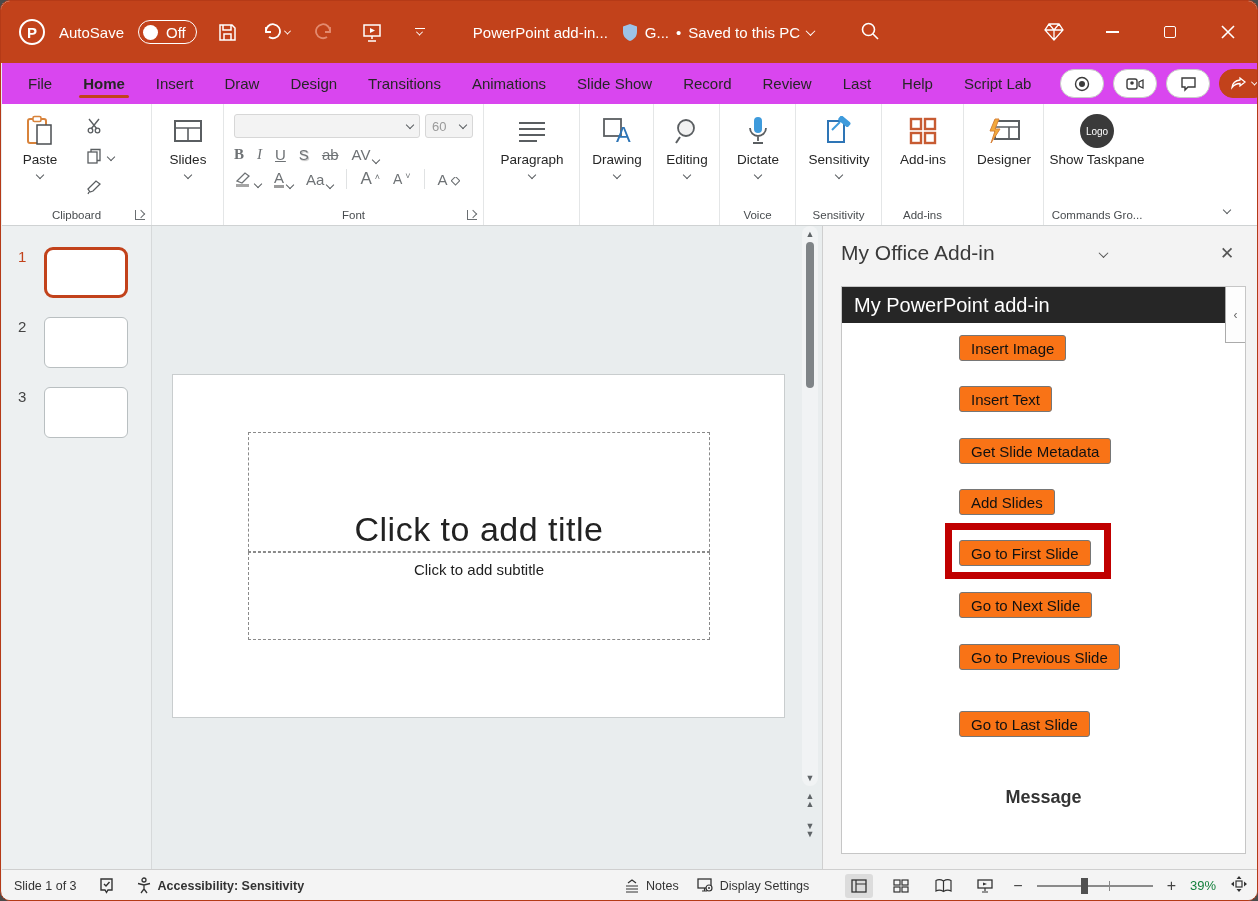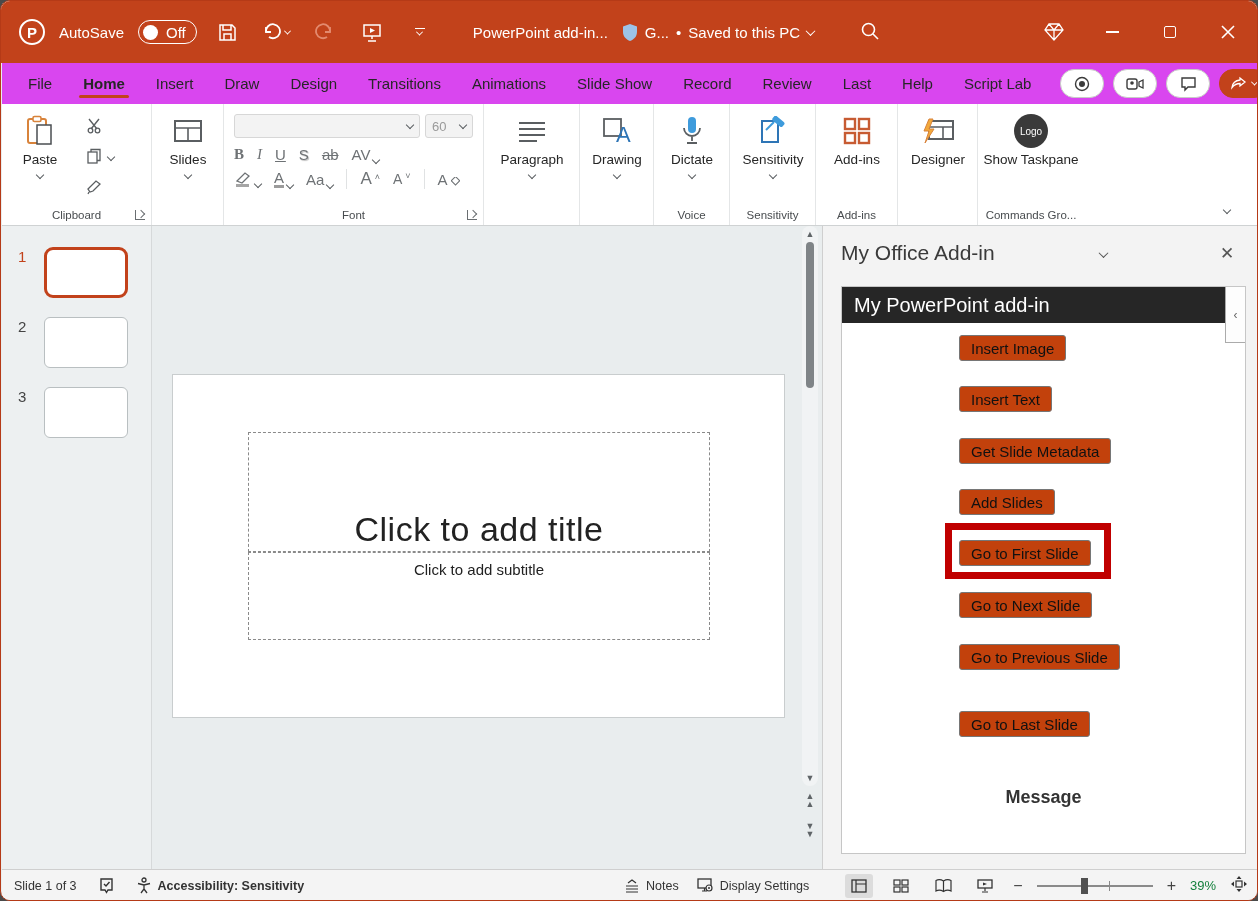--- a/index.html
+++ b/index.html
@@ -71,21 +71,21 @@
   .dblarr { position:absolute; right:4px; width:16px; text-align:center; color:#5f6467; font-size:9px; line-height:8px; }
 
   
   .taskpane { position:relative; width:436px; background:#f3f3f3; border-left:1px solid #cfcfcf; }
   .tp-header { position:absolute; left:18px; top:15px; right:16px; display:flex; align-items:center; }
   .tp-title { font-size:21px; color:#3a3a3a; }
   .tp-hbtn { margin-left:auto; color:#555; width:30px; text-align:center; }
   .addin-panel { position:absolute; left:18px; top:60px; width:405px; height:568px; background:#fff; border:1px solid #c6c6c6; }
   .addin-bar { width:383px; height:36px; background:#262626; color:#fff; font-size:20px; display:flex; align-items:center; padding-left:12px; }
   .addin-strip { position:absolute; right:0; top:0; width:20px; height:56px; background:#fdfdfd; border-left:1px solid #ababab; border-bottom:1px solid #ababab; display:flex; align-items:center; justify-content:center; color:#666; font-size:12px; }
-  .ab { position:absolute; left:117px; height:26px; background:#c2410c; border:1px solid #767676; border-radius:3px; font-size:15px; color:#111; padding:0 11px; font-family:"Liberation Sans",sans-serif; }
+  .ab { position:absolute; left:117px; height:26px; background:#f97316; border:1px solid #767676; border-radius:3px; font-size:15px; color:#111; padding:0 11px; font-family:"Liberation Sans",sans-serif; }
   .hlbox { position:absolute; left:103px; top:236px; width:166px; height:56px; border:7px solid #c00000; }
   .msg { position:absolute; left:0; width:100%; top:500px; text-align:center; font-size:18px; font-weight:bold; color:#333; }
 
   
   .statusbar { position:absolute; left:1px; top:868px; width:1256px; height:32px; background:#f4f4f4; border-top:1px solid #cfcfcf; display:flex; align-items:center; font-size:12.5px; color:#333; padding:0 10px 0 12px; }
   .sb-item { display:flex; align-items:center; gap:6px; margin-right:22px; white-space:nowrap; }
   .sb-right { margin-left:auto; display:flex; align-items:center; gap:14px; }
   .viewbtn { width:28px; height:24px; display:flex; align-items:center; justify-content:center; border-radius:3px; color:#3b3b3b; }
   .viewbtn.sel { background:#dcdcdc; }
   .zoomtrack { position:relative; width:116px; height:2px; background:#8a8a8a; }
@@ -349,20 +349,32 @@
             <svg width="30" height="28" viewBox="0 0 30 28">
               <rect x="2" y="2" width="17" height="17" fill="none" stroke="#5a5e61" stroke-width="1.8"></rect>
               <text x="14" y="25" font-size="22" fill="#2e75b6" font-family="Liberation Sans">A</text>
             </svg>
           </span>
         <span>Drawing</span>
         <span class="gchev"></span>
       </div>
     </div>
 
+    <div class="rgroup" style="width:66px">
+      <div class="bigbtn" style="width:66px">
+        <span class="icn">
+            <svg width="28" height="28" viewBox="0 0 28 28">
+              <circle cx="13" cy="11" r="8" fill="#f2f2f2" stroke="#5a5e61" stroke-width="1.8"></circle>
+              <path d="M7 20 L3 26" stroke="#5a5e61" stroke-width="2"></path>
+            </svg>
+          </span>
+        <span>Editing</span>
+        <span class="gchev"></span>
+      </div>
+    </div>
 
     <div class="rgroup" style="width:76px">
       <div class="bigbtn" style="width:76px;height:84px">
         <span class="icn">
             <svg width="22" height="30" viewBox="0 0 22 30">
               <rect x="7" y="1" width="8" height="16" rx="4" fill="#3e9bdc"></rect>
               <path d="M3 12 a8 8 0 0 0 16 0" fill="none" stroke="#5a5e61" stroke-width="1.8"></path>
               <path d="M11 21 v4 M6 27 h10" stroke="#5a5e61" stroke-width="1.8"></path>
             </svg>
           </span>

